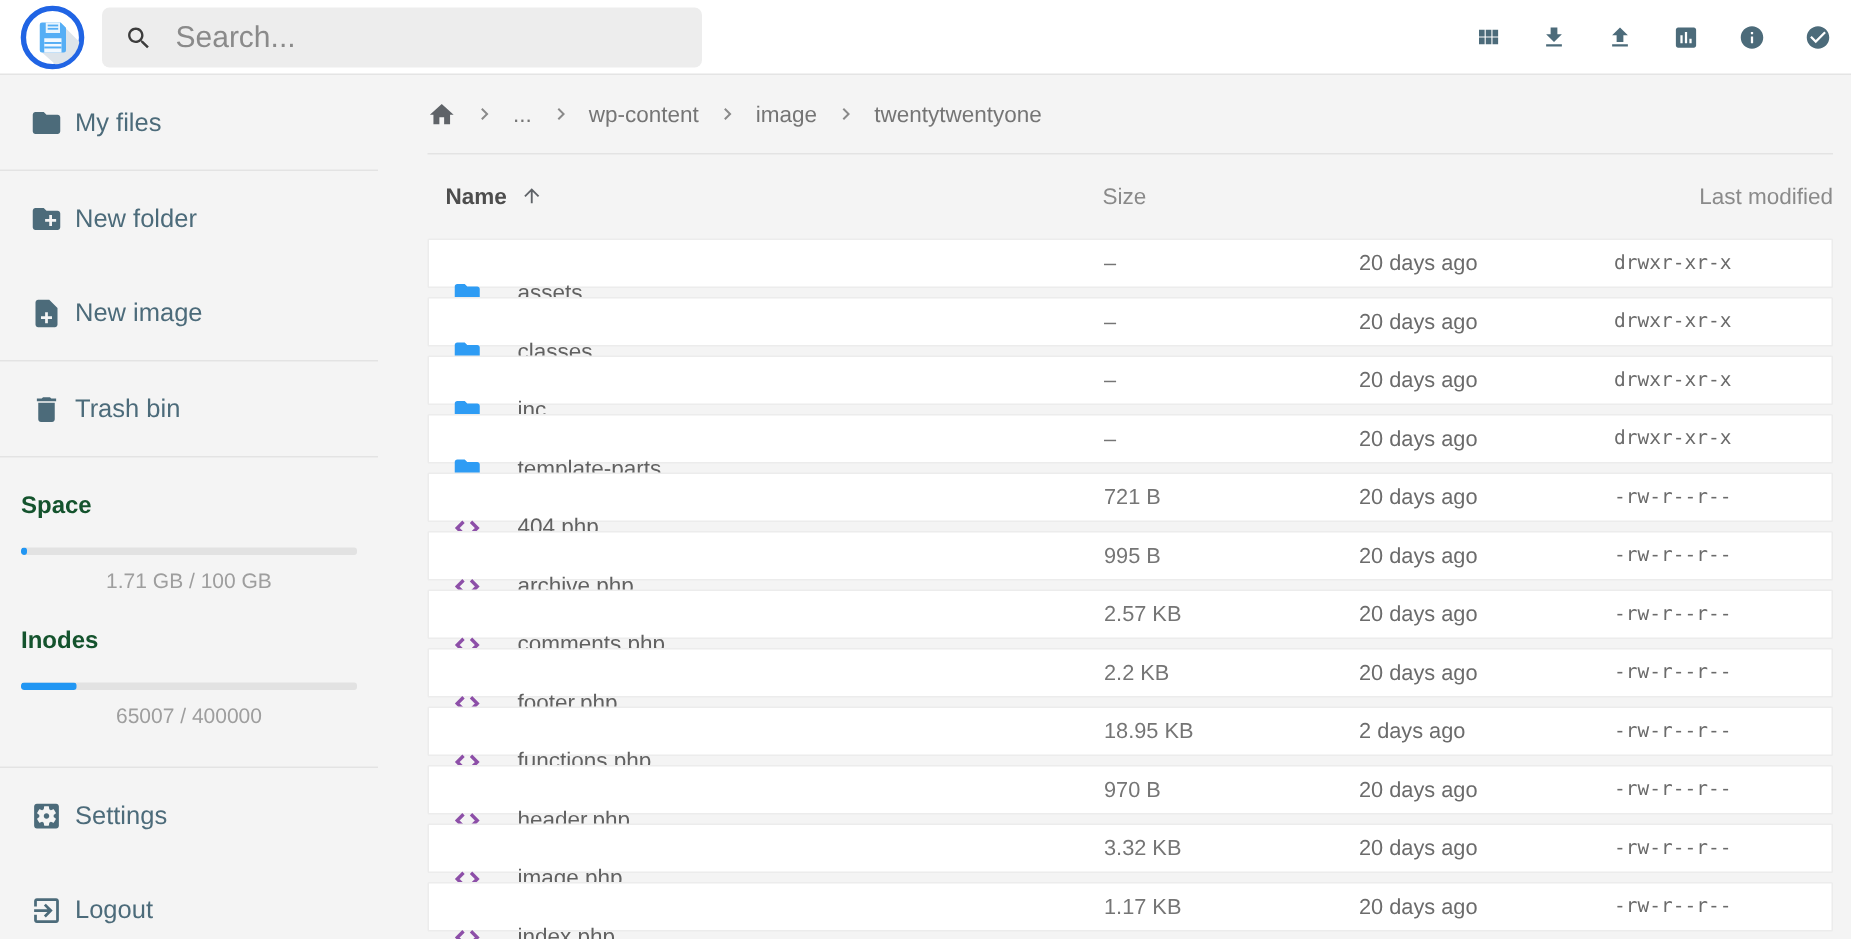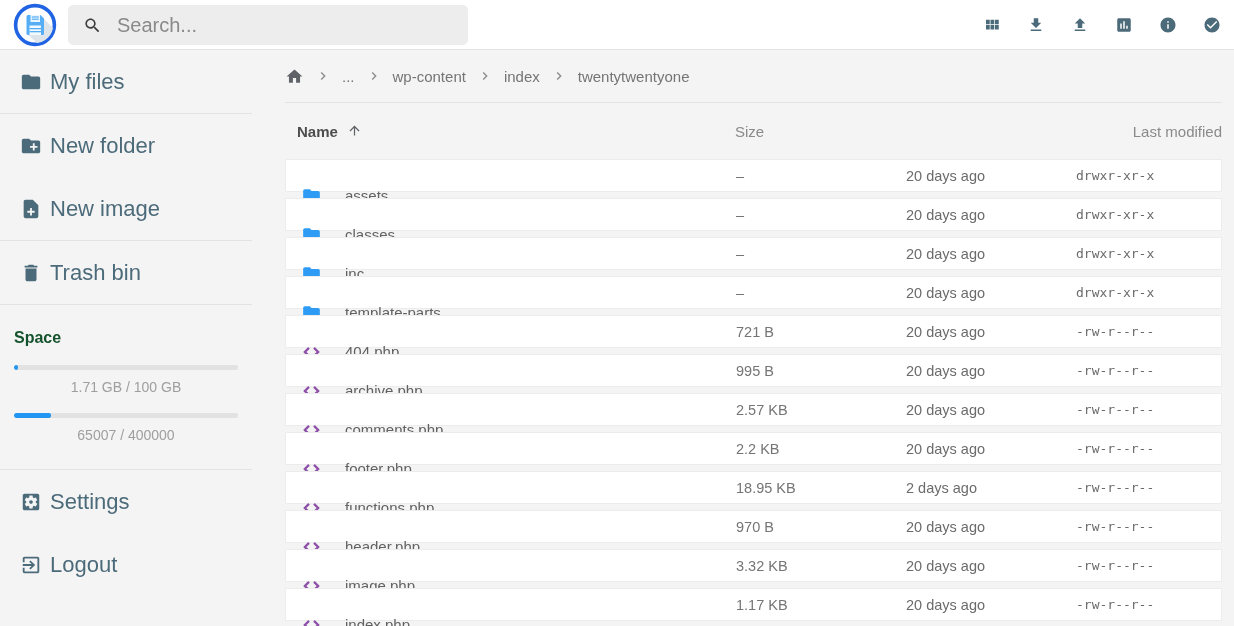--- a/index.html
+++ b/index.html
@@ -16,21 +16,21 @@
   .search input{border:none;outline:none;background:transparent;margin-left:13px;
     font-size:20px;color:#444;width:330px;font-family:"Liberation Sans",sans-serif;}
   .search input::placeholder{color:#8a8a8a;opacity:1;}
   .top-actions{position:absolute;right:13px;top:0;height:50px;display:flex;align-items:center;gap:26px;}
   .ta-btn{width:18px;height:18px;padding:0;border:none;background:none;cursor:pointer;display:flex;}
   .ta-btn svg{width:18px;height:18px;fill:#4c6b7a;}
 
   
   .sidebar{position:absolute;top:50px;left:0;width:252px;bottom:0;}
   .nav-item{height:63px;display:flex;align-items:center;padding-left:20px;gap:8px;
-    color:#4c6b7a;font-size:22px;cursor:pointer;}
+    color:#4c6b7a;font-size:17px;cursor:pointer;}
   .nav-item svg{width:22px;height:22px;fill:#4c6b7a;flex:0 0 auto;}
   .sep{border-top:1px solid #e3e3e3;width:252px;}
   .usage{padding:0 14px;}
   .usage h3{margin:24px 0 0 0;font-size:16px;font-weight:700;color:#14532d;}
   .track{margin-top:18px;height:5px;background:#e2e2e2;border-radius:2px;overflow:hidden;}
   .fill{height:100%;background:#2196f3;border-radius:2px;}
   .usage-val{margin-top:9px;font-size:14px;color:#9e9e9e;text-align:center;}
   .usage-bottom{height:26px;}
 
   
@@ -158,20 +158,21 @@
     </div>
     <div class="sep"></div>
 
     <div class="usage">
       <h3>Space</h3>
       <div class="track">
         <div class="fill" style="width: 1.7%;"></div>
       </div>
       <div class="usage-val">1.71 GB / 100 GB</div>
 
+      <h3>Inodes</h3>
       <div class="track">
         <div class="fill" style="width: 16.3%;"></div>
       </div>
       <div class="usage-val">65007 / 400000</div>
       <div class="usage-bottom"></div>
     </div>
     <div class="sep"></div>
 
     <div class="nav-item">
       <svg viewBox="0 0 24 24">
@@ -205,21 +206,21 @@
           <svg viewBox="0 0 24 24">
             <path d="M10 6L8.59 7.41 13.17 12l-4.58 4.59L10 18l6-6z"></path>
           </svg>
         </span>
       <span class="crumb">wp-content</span>
       <span class="crumb-sep">
           <svg viewBox="0 0 24 24">
             <path d="M10 6L8.59 7.41 13.17 12l-4.58 4.59L10 18l6-6z"></path>
           </svg>
         </span>
-      <span class="crumb">index</span>
+      <span class="crumb">image</span>
       <span class="crumb-sep">
           <svg viewBox="0 0 24 24">
             <path d="M10 6L8.59 7.41 13.17 12l-4.58 4.59L10 18l6-6z"></path>
           </svg>
         </span>
       <span class="crumb">twentytwentyone</span>
     </div>
 
     <div class="thead">
       <div class="th-name">

